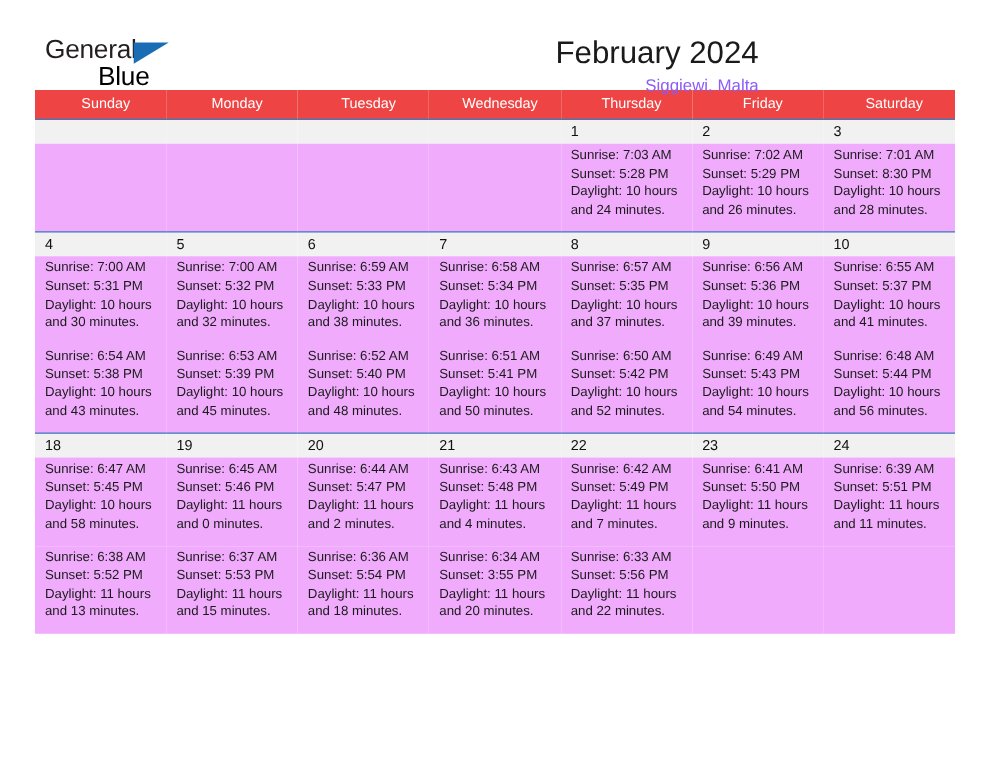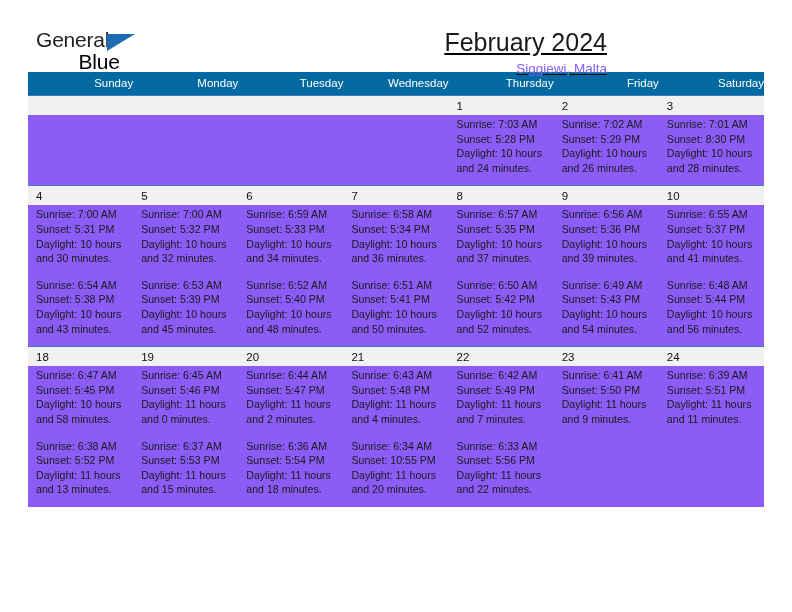--- a/index.html
+++ b/index.html
@@ -57,21 +57,20 @@
     left: 79px;
     top: 6px;
     width: 0;
     height: 0;
     border-left: 28px solid #1a6cb5;
     border-bottom: 17px solid transparent;
   }
   .title-block {
     text-align: right;
     padding-right: 2px;
-    text-decoration: underline;
   }
   .cal-title {
     font-size: 25px;
     line-height: 29px;
     color: #1a1a1a;
     font-weight: normal;
     margin: 0;
   }
   .cal-subtitle {
     font-size: 13.5px;
@@ -80,45 +79,45 @@
     margin: 2px 0 0 0;
   }
 
   
   .calendar {
     width: 736px;
     border-collapse: collapse;
     table-layout: fixed;
   }
   .calendar th {
-    background: #0369a1;
+    background: #ef4444;
     color: #ffffff;
     font-size: 11.5px;
     font-weight: normal;
-    text-align: right;
+    text-align: center;
     padding: 5px 0 6px 8px;
     height: 20px;
     box-sizing: border-box;
   }
   .daynum-row td {
     background: #f1f1f1;
     border-top: 1.6px solid #3a7cbe;
     font-size: 11.5px;
     color: #111111;
     padding: 4px 0 3px 8px;
     height: 18px;
     vertical-align: top;
     box-sizing: border-box;
   }
   .daynum-row td.empty {
     background: #f1f1f1;
     border-top: 1.6px solid #3a7cbe;
   }
   .info-row td {
-    background: #8b5cf6;
+    background: #f0abfc;
     vertical-align: top;
     padding: 2px 6px 10px 8px;
     height: 68px;
     box-sizing: border-box;
   }
   .info-line {
     font-size: 10.6px;
     line-height: 14.6px;
     color: #1a1a1a;
     white-space: nowrap;
@@ -206,21 +205,21 @@
             <div class="info-daylight">Daylight: 10 hours and 30 minutes.</div>
           </td>
           <td>
             <div class="info-line">Sunrise: 7:00 AM</div>
             <div class="info-line">Sunset: 5:32 PM</div>
             <div class="info-daylight">Daylight: 10 hours and 32 minutes.</div>
           </td>
           <td>
             <div class="info-line">Sunrise: 6:59 AM</div>
             <div class="info-line">Sunset: 5:33 PM</div>
-            <div class="info-daylight">Daylight: 10 hours and 34 minutes.</div>
+            <div class="info-daylight">Daylight: 10 hours and 38 minutes.</div>
           </td>
           <td>
             <div class="info-line">Sunrise: 6:58 AM</div>
             <div class="info-line">Sunset: 5:34 PM</div>
             <div class="info-daylight">Daylight: 10 hours and 36 minutes.</div>
           </td>
           <td>
             <div class="info-line">Sunrise: 6:57 AM</div>
             <div class="info-line">Sunset: 5:35 PM</div>
             <div class="info-daylight">Daylight: 10 hours and 37 minutes.</div>
@@ -330,21 +329,21 @@
             <div class="info-line">Sunset: 5:53 PM</div>
             <div class="info-daylight">Daylight: 11 hours and 15 minutes.</div>
           </td>
           <td>
             <div class="info-line">Sunrise: 6:36 AM</div>
             <div class="info-line">Sunset: 5:54 PM</div>
             <div class="info-daylight">Daylight: 11 hours and 18 minutes.</div>
           </td>
           <td>
             <div class="info-line">Sunrise: 6:34 AM</div>
-            <div class="info-line">Sunset: 10:55 PM</div>
+            <div class="info-line">Sunset: 3:55 PM</div>
             <div class="info-daylight">Daylight: 11 hours and 20 minutes.</div>
           </td>
           <td>
             <div class="info-line">Sunrise: 6:33 AM</div>
             <div class="info-line">Sunset: 5:56 PM</div>
             <div class="info-daylight">Daylight: 11 hours and 22 minutes.</div>
           </td>
           <td class="empty-cell"></td>
           <td class="empty-cell"></td>
         </tr>

